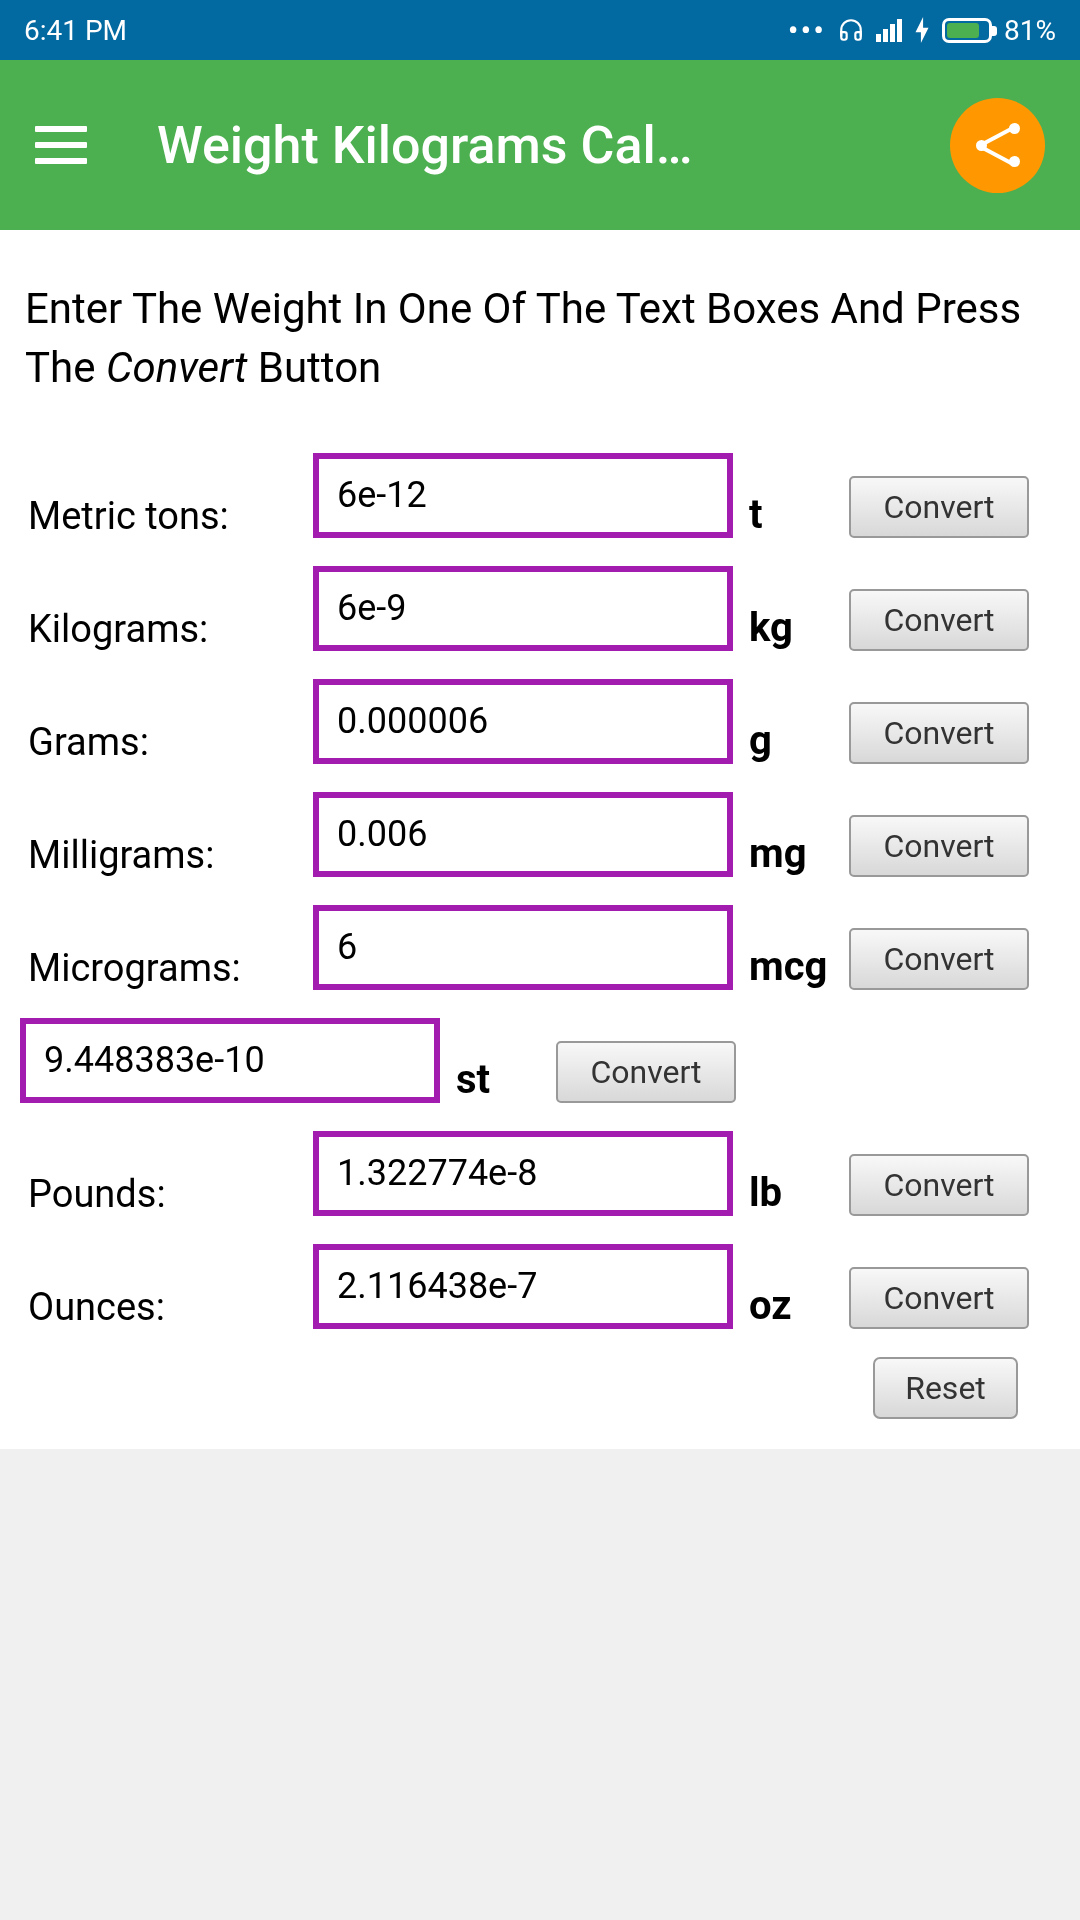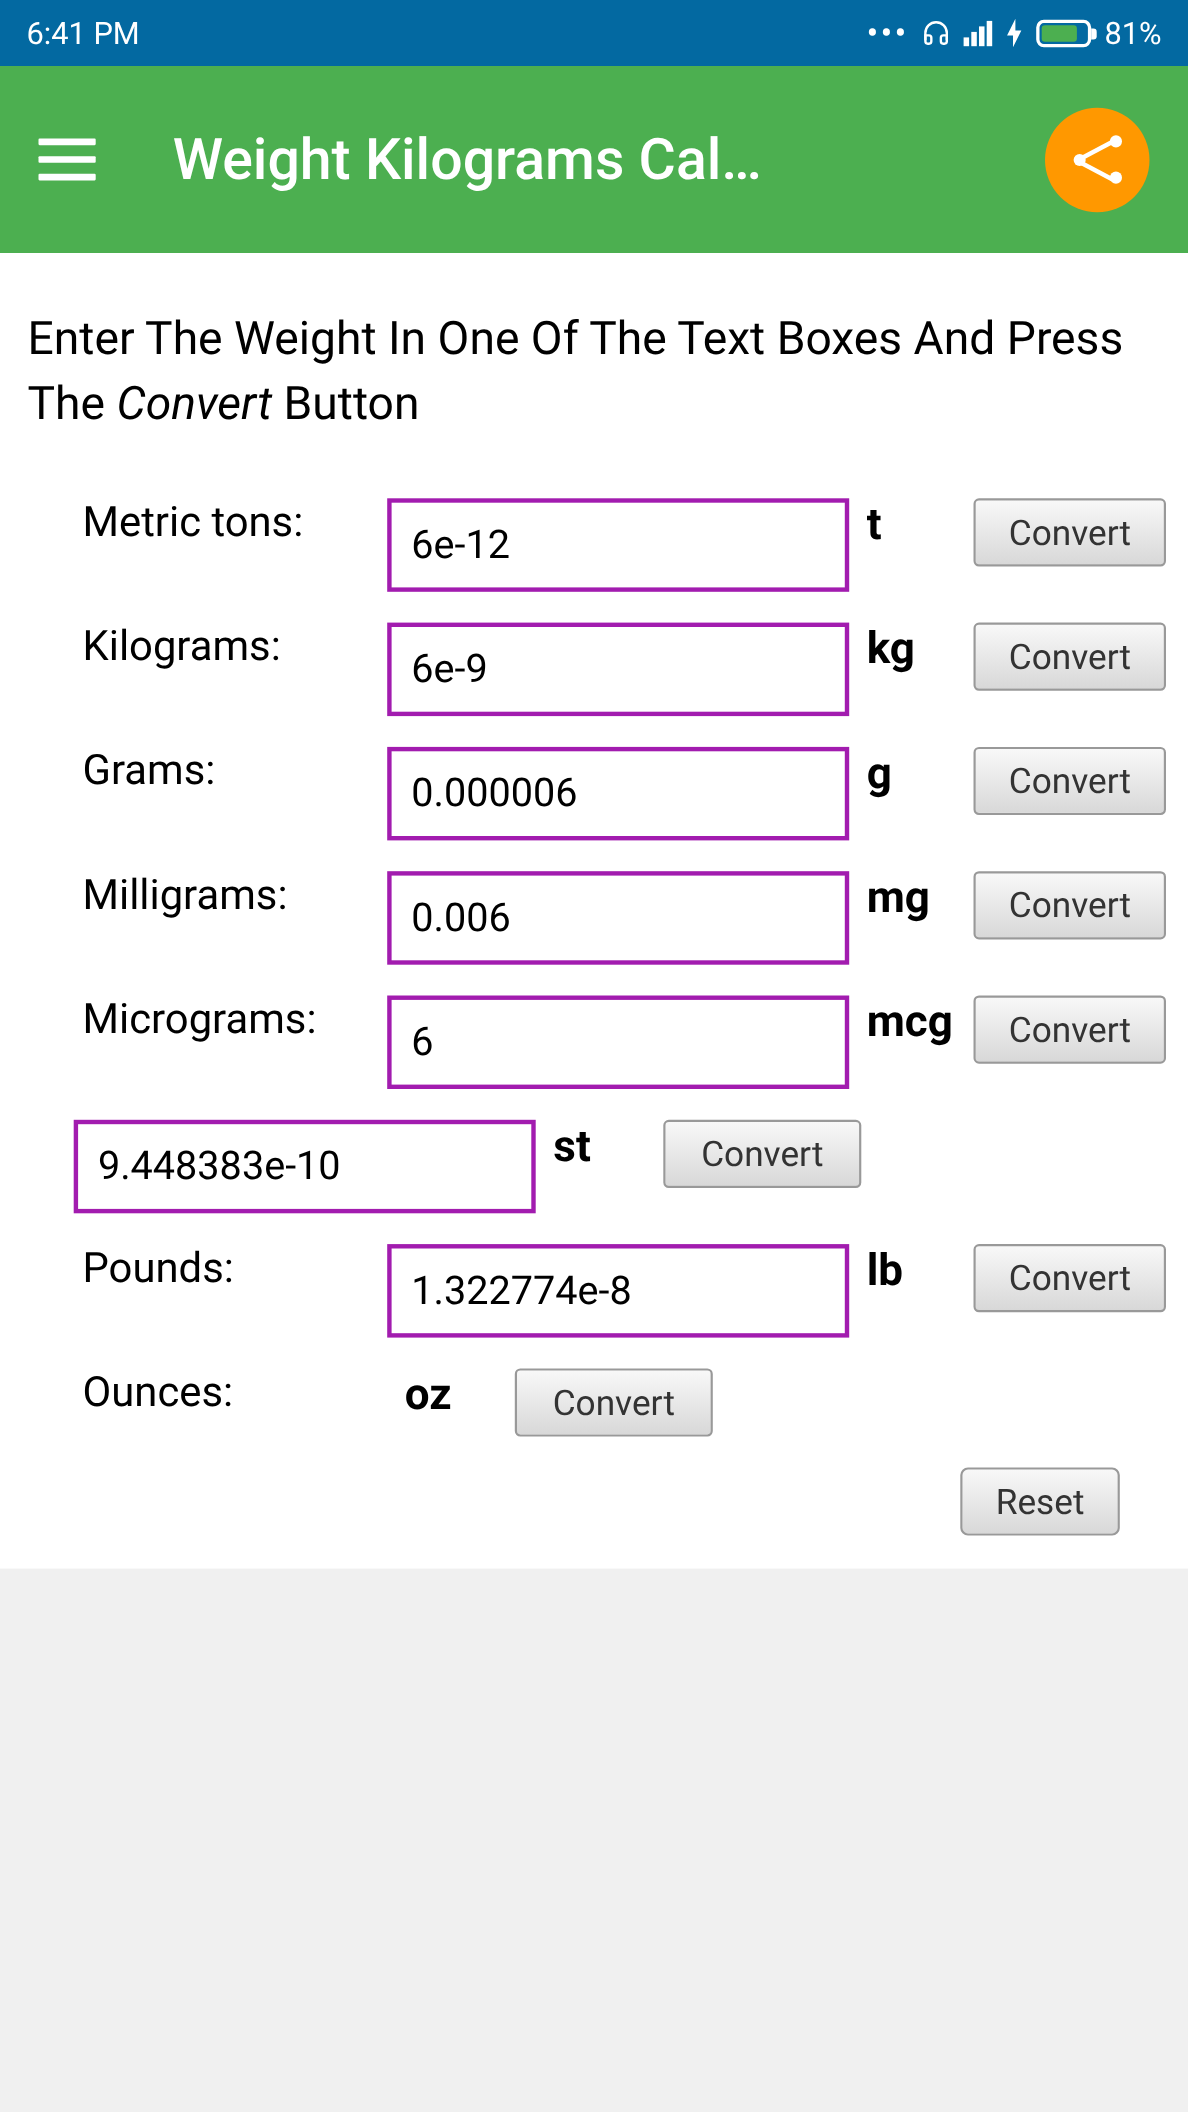--- a/index.html
+++ b/index.html
@@ -154,35 +154,34 @@
       line-height: 1.4;
       color: #000;
       margin-bottom: 55px;
       padding: 0 5px;
     }
     .instructions em {
       font-style: italic;
     }
     .conversion-row {
       display: flex;
-      align-items: flex-start;
+      align-items: flex-end;
       margin-bottom: 28px;
       gap: 8px;
-      margin-left: 47px;
     }
     .row-label {
       width: 285px;
       font-size: 38px;
       color: #000;
       padding-left: 8px;
     }
     .value-input {
       width: 420px;
       height: 85px;
-      border: 4px solid #a21caf;
+      border: 6px solid #a21caf;
       font-size: 36px;
       padding: 0 18px;
       font-family: inherit;
       color: #000;
       background: white;
     }
     .unit-label {
       width: 100px;
       font-size: 40px;
       font-weight: bold;
@@ -311,20 +310,21 @@
 
   <div class="conversion-row">
     <div class="row-label">Pounds:</div>
     <input class="value-input" value="1.322774e-8" style="">
     <div class="unit-label">lb</div>
     <button class="convert-btn">Convert</button>
   </div>
 
   <div class="conversion-row">
     <div class="row-label">Ounces:</div>
+    <input class="value-input" value="2.116438e-7" style="">
     <div class="unit-label">oz</div>
     <button class="convert-btn">Convert</button>
   </div>
 
   <div class="reset-row">
     <button class="reset-btn">Reset</button>
   </div>
 </div>
 
 </body></html>

